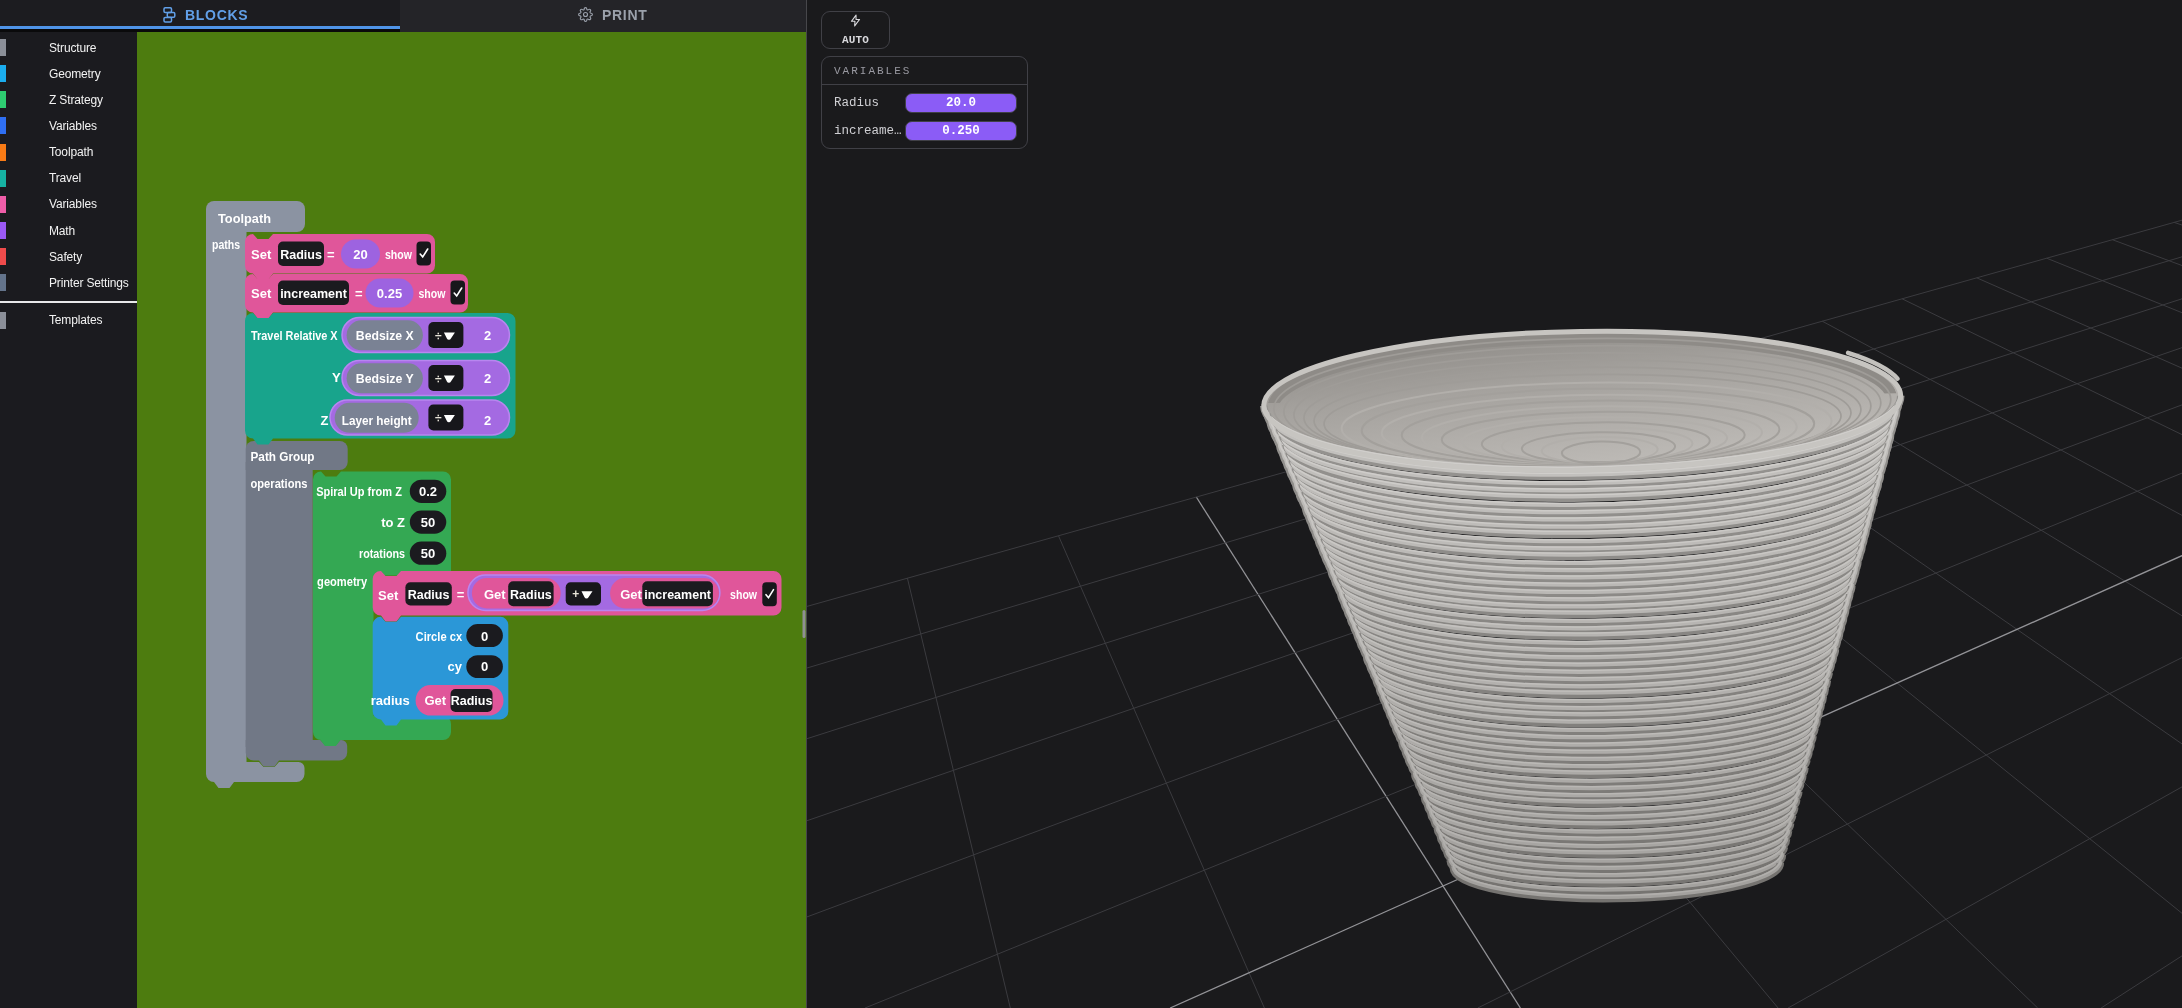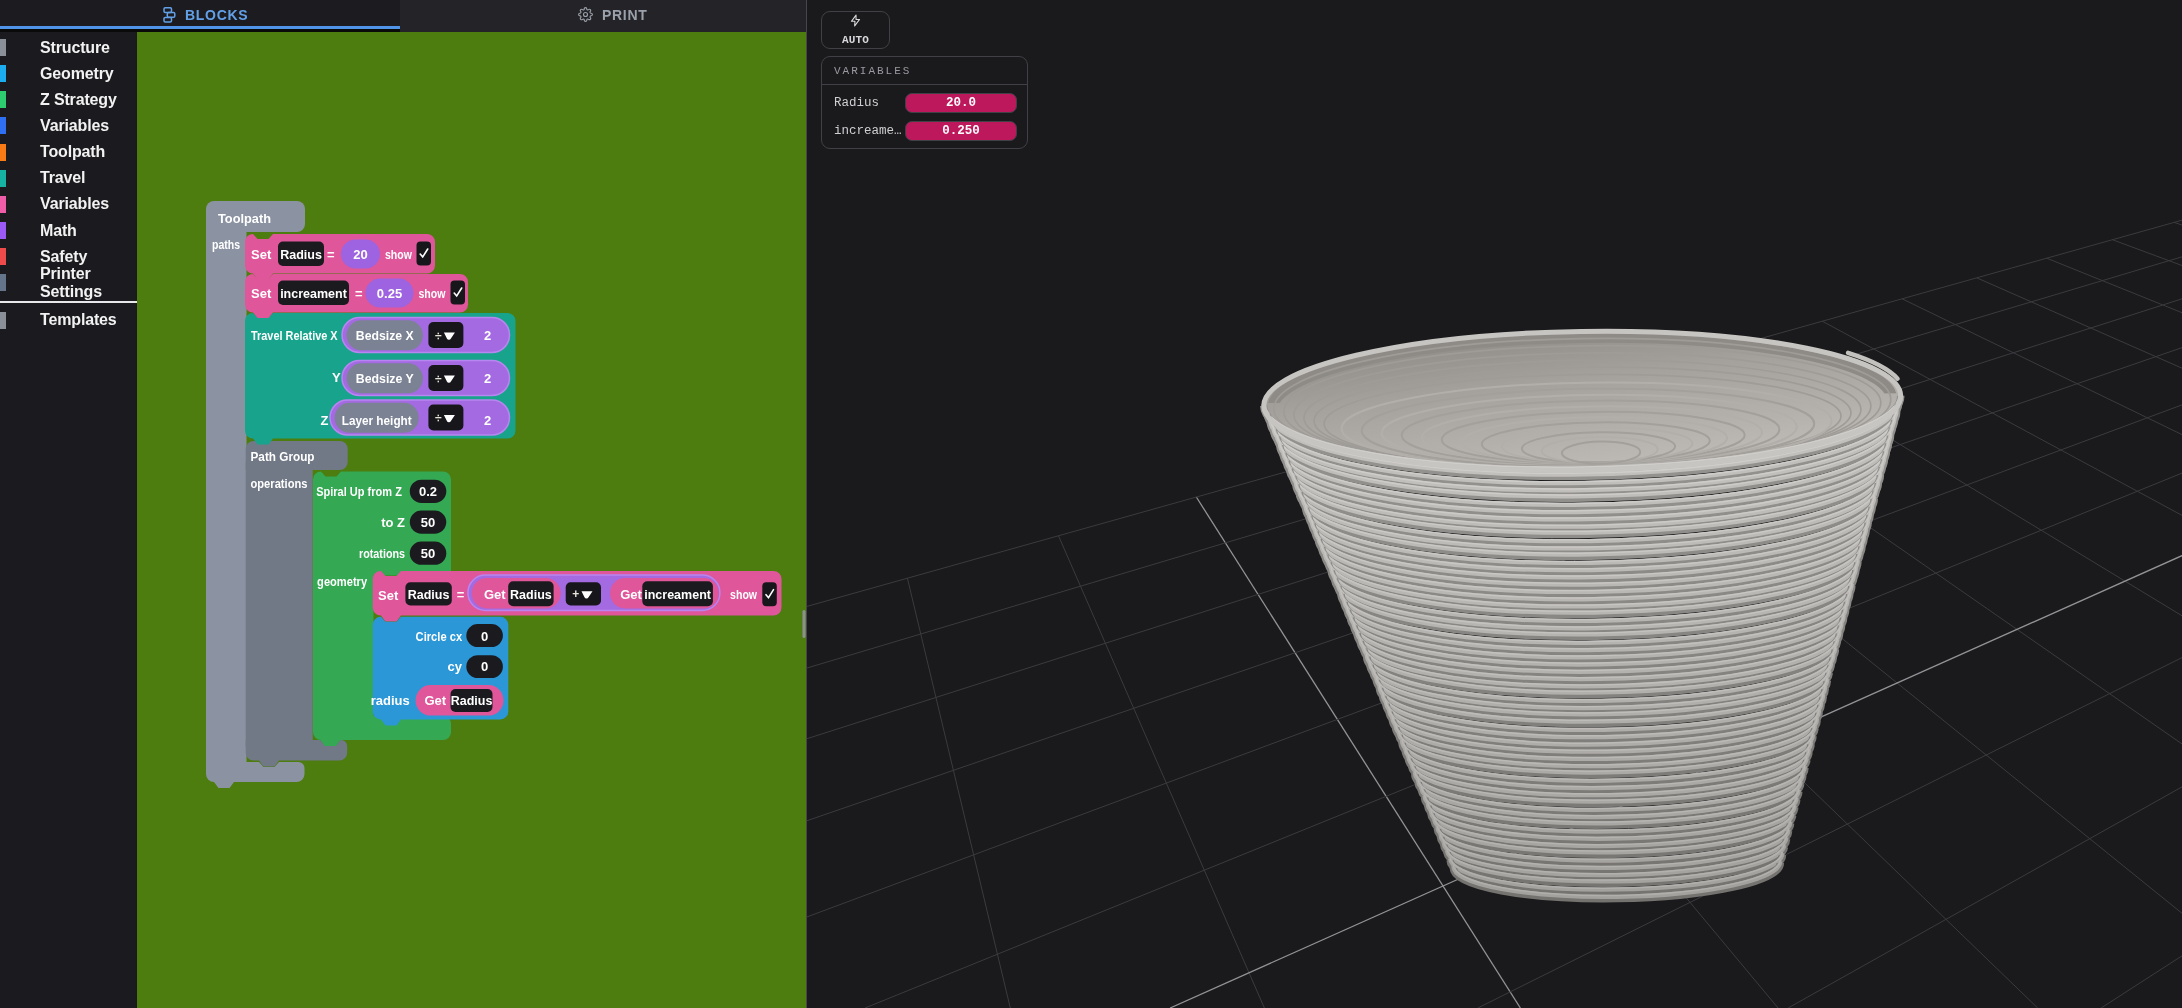--- a/index.html
+++ b/index.html
@@ -3,29 +3,29 @@
 <style>
 * { margin:0; padding:0; box-sizing:border-box; }
 html,body { width:2182px; height:1008px; overflow:hidden; background:#0a0a0b; font-family:"Liberation Sans",sans-serif; }
 .abs { position:absolute; }
 #topbar-l { left:0; top:0; width:400px; height:29px; background:#1c1c20; border-bottom:3px solid #4f94e8; }
 #topbar-r { left:400px; top:0; width:406px; height:32px; background:#242428; }
 .tab { position:absolute; top:0; height:29px; display:flex; align-items:center; gap:9px; font-size:14px; font-weight:700; letter-spacing:0.7px; }
 #sidebar { left:0; top:32px; width:137px; height:976px; background:#1b1b1f; }
 .cat { position:absolute; left:0; width:137px; height:26px; }
 .chip { position:absolute; left:0; top:4.5px; width:5.5px; height:17px; }
-.catname { position:absolute; left:40px; top:50%; transform:translateY(-50%); font-size:16px; letter-spacing:-0.15px; font-weight:700; color:#f2f2f2; }
+.catname { position:absolute; left:49px; top:50%; transform:translateY(-50%); font-size:12px; letter-spacing:-0.15px; font-weight:400; color:#f2f2f2; }
 #canvas { left:137px; top:32px; width:669px; height:976px; background:#4d7c0f; }
 #viewport { left:806px; top:0; width:1376px; height:1008px; background:#1a1a1c; border-left:1px solid #47474b; }
 #autobtn { left:821px; top:11px; width:69px; height:38px; border:1px solid #404046; border-radius:9px; display:flex; align-items:center; justify-content:center; gap:7px; color:#d9d9dd; font-family:"Liberation Mono",monospace; font-size:11px; font-weight:700; letter-spacing:0.2px;flex-direction:column; }
 #varpanel { left:821px; top:56px; width:207px; height:93px; border:1px solid #404046; border-radius:9px; font-family:"Liberation Mono",monospace; }
 #varhead { position:absolute; left:12px; top:8px; font-size:11px; letter-spacing:2px; color:#9a9aa2; }
 #varsep { position:absolute; left:0; top:27px; width:100%; height:1px; background:#404046; }
 .vrow-label { position:absolute; left:12px; font-size:12.5px; color:#cfcfd3; }
-.vbox { position:absolute; left:83px; width:112px; height:20.5px; background:#be185d; border:1px solid #404046; border-radius:7px; color:#fff; font-size:12.5px; font-weight:700; text-align:center; line-height:19px; }
+.vbox { position:absolute; left:83px; width:112px; height:20.5px; background:#8b5cf6; border:1px solid #404046; border-radius:7px; color:#fff; font-size:12.5px; font-weight:700; text-align:center; line-height:19px; }
 </style></head>
 <body>
 <div class="abs" id="viewport">
 <svg width="1376" height="1008">
 <line x1="100.4" y1="578.2" x2="203.3" y2="1008.0" stroke="#3b3b3f" stroke-width="1"></line>
       <line x1="251.5" y1="535.8" x2="457.4" y2="1008.0" stroke="#3b3b3f" stroke-width="1"></line>
       <line x1="389.3" y1="497.0" x2="713.4" y2="1008.0" stroke="#939397" stroke-width="1.3"></line>
       <line x1="515.6" y1="461.6" x2="971.1" y2="1008.0" stroke="#3b3b3f" stroke-width="1"></line>
       <line x1="631.6" y1="429.0" x2="1230.7" y2="1008.0" stroke="#3b3b3f" stroke-width="1"></line>
       <line x1="738.7" y1="398.9" x2="1376.0" y2="914.1" stroke="#3b3b3f" stroke-width="1"></line>

